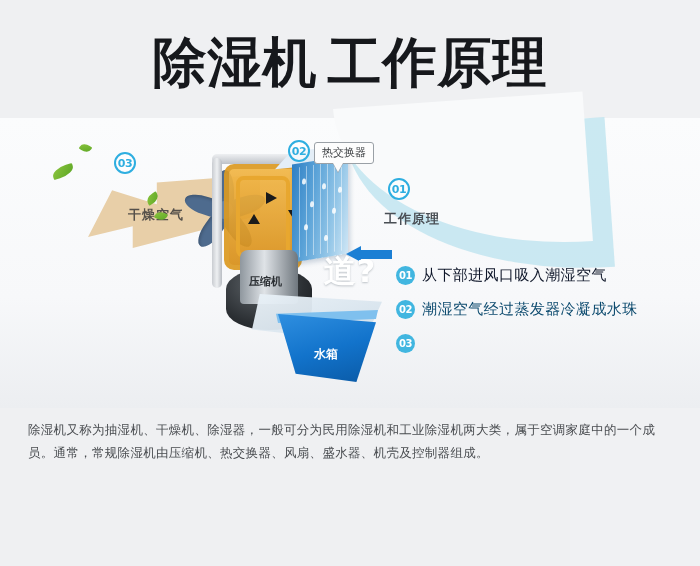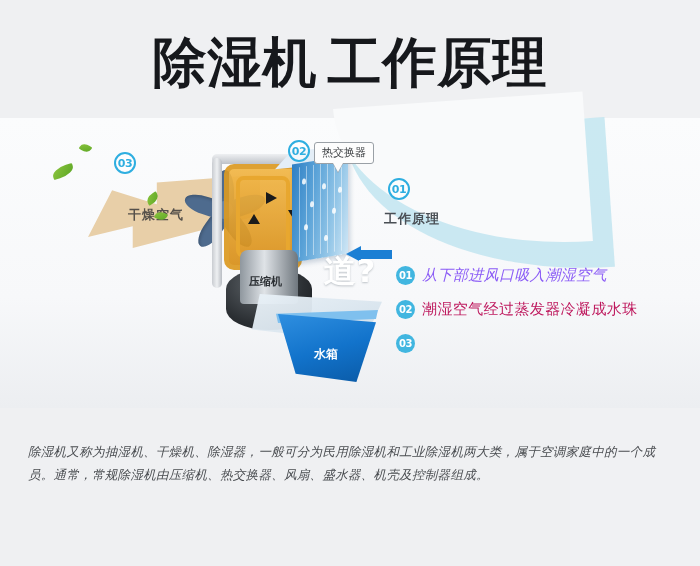--- a/index.html
+++ b/index.html
@@ -267,40 +267,40 @@
   .legend-badge {
     flex:0 0 auto;
     width:19px; height:19px; border-radius:50%;
     background:#41b6e0;
     color:#ffffff; font-size:10px; font-weight:bold;
     display:flex; align-items:center; justify-content:center;
     margin-right:7px;
     letter-spacing:-.5px;
   }
   .legend-text {
-    font-size:15px; color:#be185d; white-space:nowrap;
+    font-size:15px; color:#0c4a6e; white-space:nowrap;
     letter-spacing:.4px;
   }
-  .legend-row.dim .legend-text { color:#8b5cf6;font-style:italic; }
+  .legend-row.dim .legend-text { color:#0f172a; }
 
   
   .watermark {
     position:absolute;
     left:0; top:252px; width:700px;
     text-align:center;
     font-size:32px; font-weight:bold;
     line-height:38px;
     color:#ffffff;
     letter-spacing:1px;
     text-shadow:0 1px 2px rgba(120,130,140,.45);
     pointer-events:none;
   }
 
   
-  .copy { position:absolute; left:28px; top:440px; width:648px;font-style:italic; }
+  .copy { position:absolute; left:28px; top:418px; width:648px; }
   .copy p {
     font-size:12.5px;
     line-height:23px;
     color:#494c50;
     letter-spacing:.3px;
   }
   .copy p + p { margin-top:16px; }
 </style>
 </head>
 <body>

